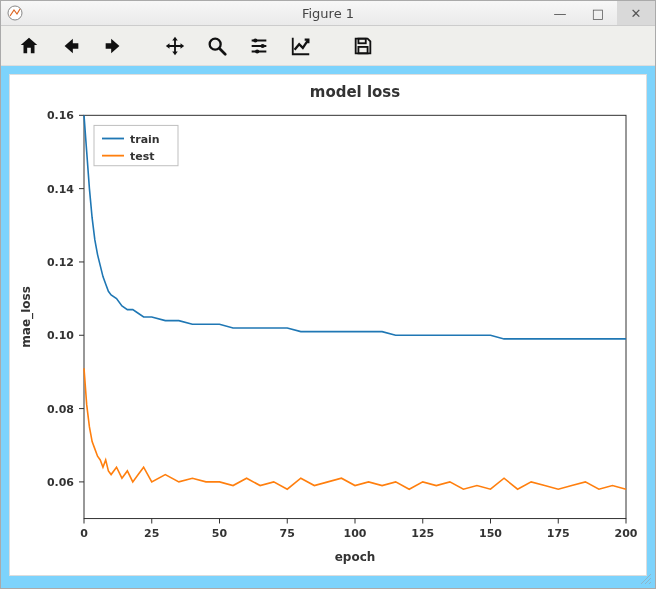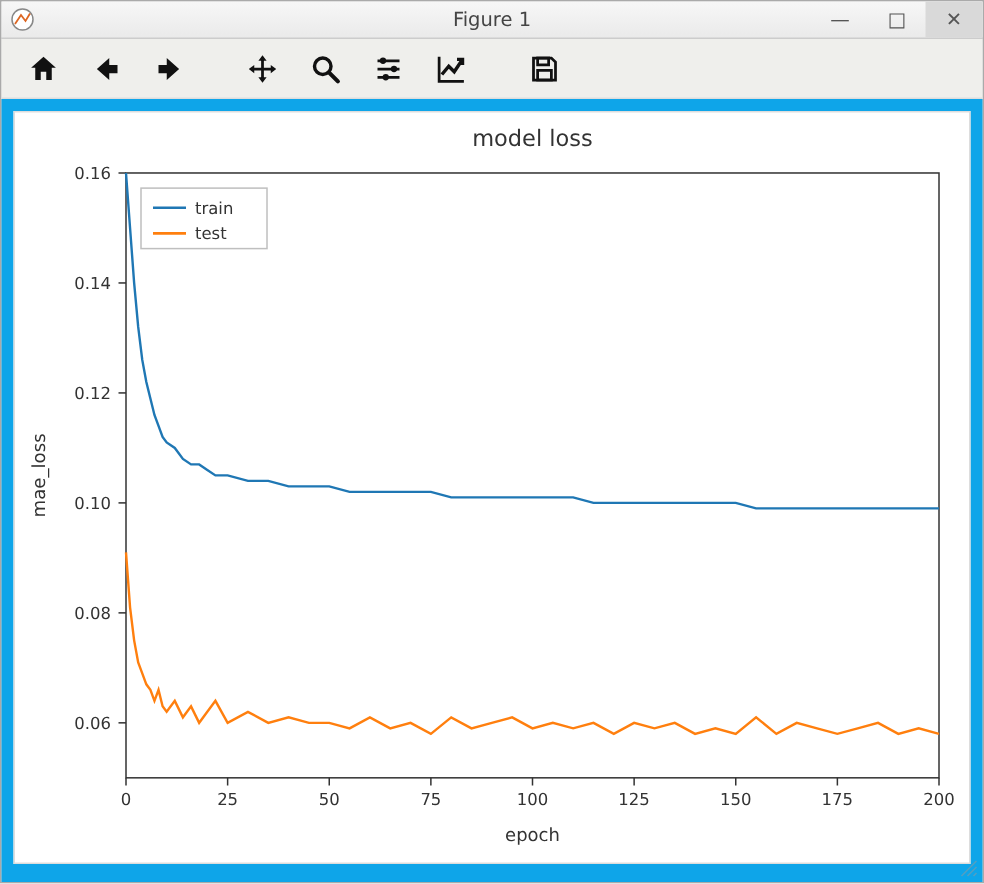--- a/index.html
+++ b/index.html
@@ -7,21 +7,21 @@
   .window { width: 656px; height: 589px; background: #ededed; border: 1px solid #aaa; display: flex; flex-direction: column; }
   .titlebar { height: 28px; background: linear-gradient(#f7f7f7,#eaeaea); border-bottom: 1px solid #ccc; display: flex; align-items: center; position: relative; font-size: 13px; color: #444; }
   .titlebar .app-icon { width: 16px; height: 16px; margin: 0 6px; }
   .titlebar .title { position: absolute; left: 0; right: 0; text-align: center; pointer-events: none; }
   .winbtns { position: absolute; right: 0; top: 0; height: 100%; display: flex; }
   .winbtn { width: 38px; height: 100%; display: flex; align-items: center; justify-content: center; color: #555; font-size: 13px; }
   .winbtn:last-child { background: #d9d9d9; }
   .toolbar { height: 44px; background: #efefec; border-bottom: 1px solid #ddd; display: flex; align-items: center; padding: 0 8px; gap: 2px; }
   .tbtn { width: 40px; height: 36px; display: flex; align-items: center; justify-content: center; cursor: pointer; border-radius: 3px; }
   .tsep { width: 18px; }
-  .canvas-wrap { flex: 1; background: #0ea5e9; padding: 8px 8px 12px 8px; position: relative; }
+  .canvas-wrap { flex: 1; background: #7dd3fc; padding: 8px 8px 12px 8px; position: relative; font-weight: bold; }
   .canvas { width: 100%; height: 100%; background: #ffffff; border: 1px solid #ddd; position: relative; }
   .resize-grip { position: absolute; right: 3px; bottom: 3px; width: 12px; height: 12px; opacity: .5; }
   svg text { font-family: "DejaVu Sans", Arial, sans-serif; fill: #333; }
   .series-train { stroke: #1f77b4; stroke-width: 1.6; fill: none; }
   .series-test { stroke: #ff7f0e; stroke-width: 1.6; fill: none; }
   .legend-box { fill: #fff; stroke: #bfbfbf; }
 </style>
 </head>
 <body>
 

